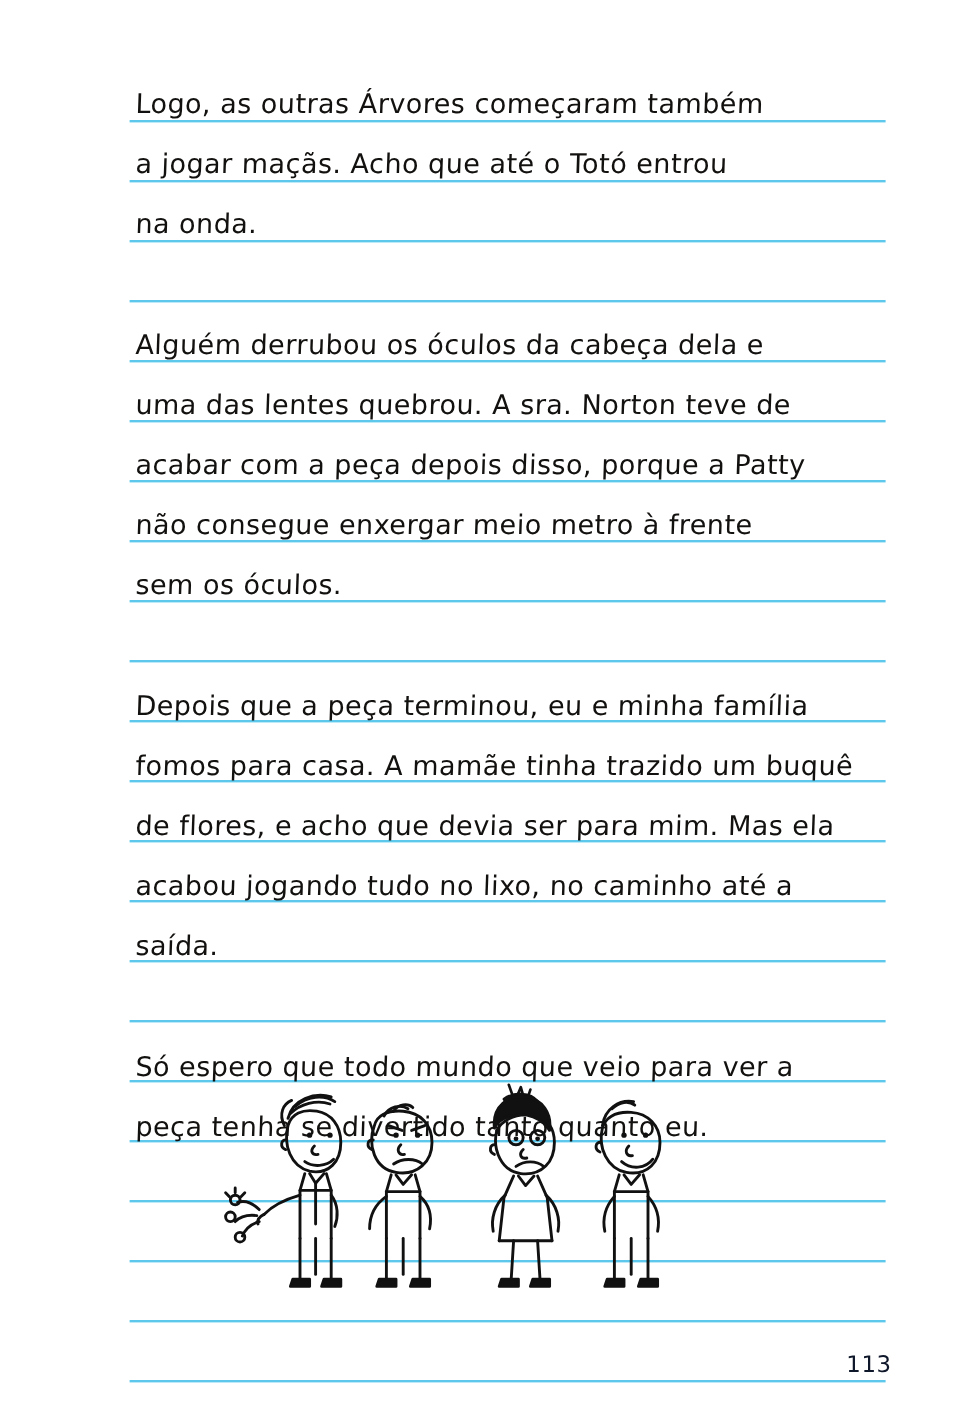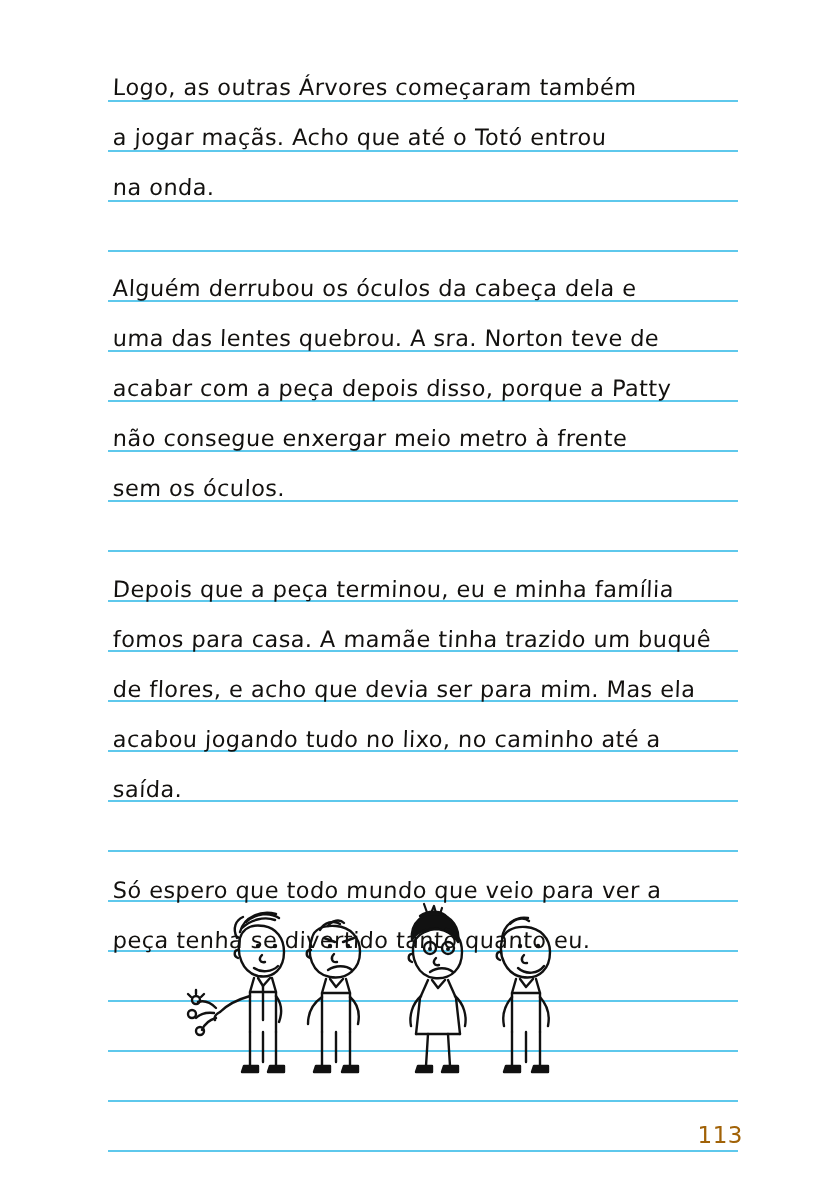--- a/index.html
+++ b/index.html
@@ -78,22 +78,22 @@
   #illustration svg {
     display: block;
   }
 
   
   #page-number {
     position: absolute;
     right: 72px;
     bottom: 38px;
     font-family: "DejaVu Sans", sans-serif;
-    font-size: 23px;
-    color: #a16207;
+    font-size: 19px;
+    color: #0f172a;
     letter-spacing: 0.5px;
   }
 </style>
 </head>
 <body>
 
 <div id="page">
 
   <div id="rules">
       <div class="rule" style="top: 100px; background: rgb(94, 200, 236);"></div>

